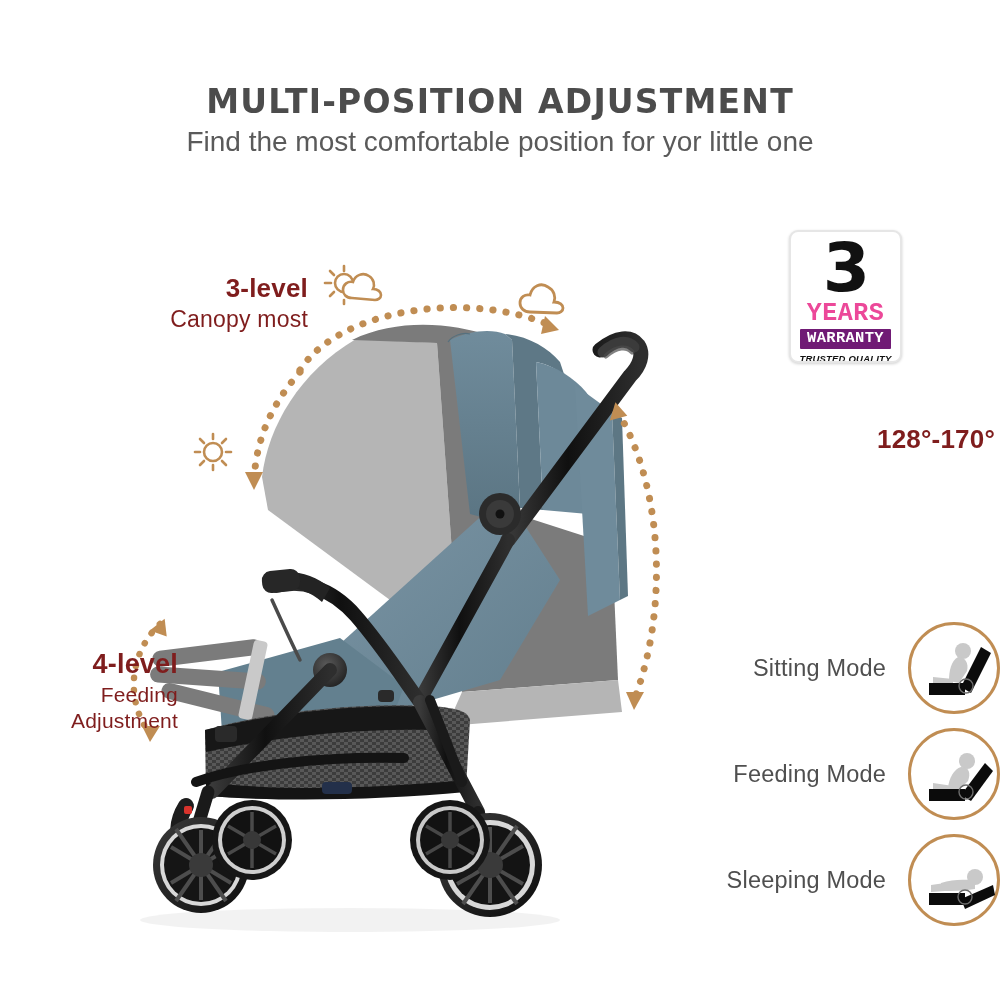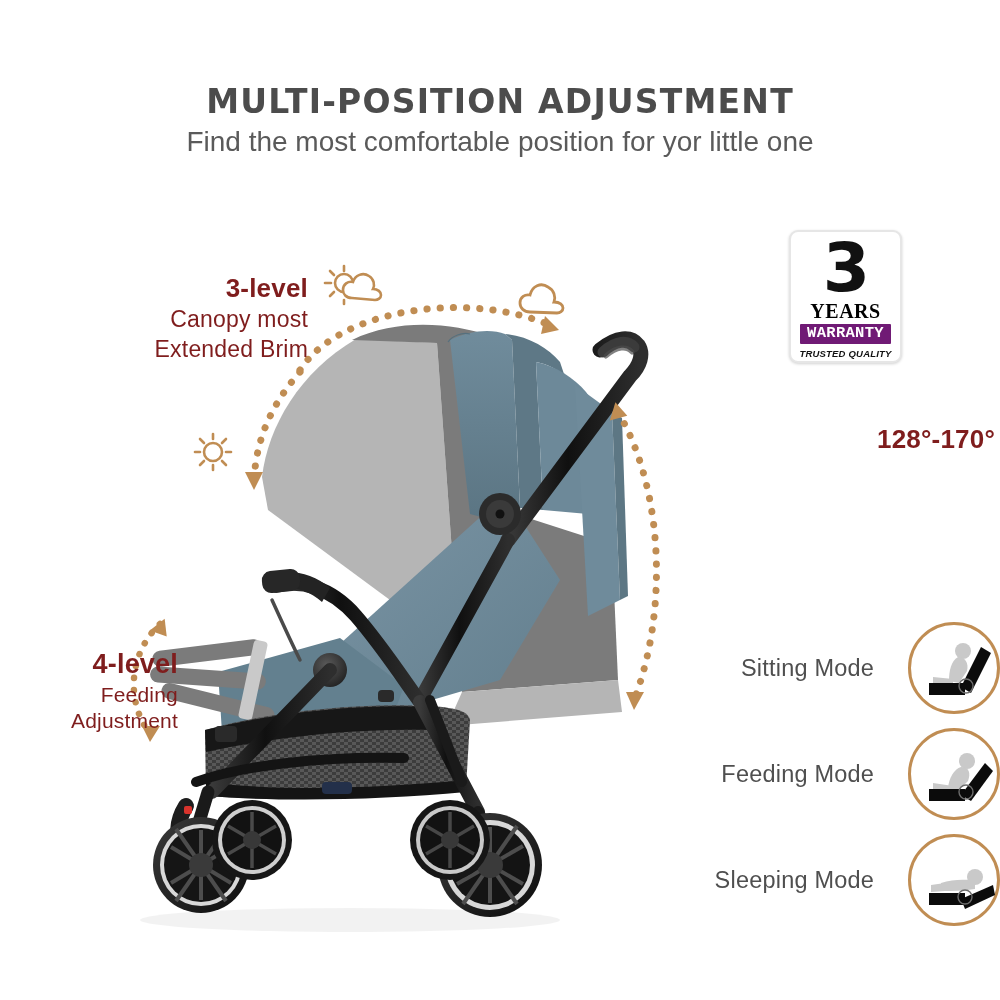--- a/index.html
+++ b/index.html
@@ -42,36 +42,36 @@
     box-shadow:0 1px 3px rgba(0,0,0,.18);
     display:flex;flex-direction:column;align-items:center;justify-content:flex-start;
     padding-top:6px;box-sizing:border-box;overflow:hidden;
   }
   #warranty .w-num{
     font-family:"DejaVu Sans", sans-serif;
     font-size:68px;font-weight:bold;line-height:.95;color:#111;
     letter-spacing:-2px;margin-top:-2px;
   }
   #warranty .w-years{
-    font-family:Liberation Serif, serif;
-    font-size:20px;font-weight:bold;line-height:1;color:#000000;letter-spacing:.5px;
+    font-family:Liberation Mono, monospace;
+    font-size:25px;font-weight:bold;line-height:1;color:#ec4899;letter-spacing:.5px;
     margin-top:0px;
   }
   #warranty .w-warranty{
     background:#701a75;color:#fff;font-family:Liberation Mono, monospace;
     font-size:15.5px;font-weight:bold;letter-spacing:.3px;
     padding:2px 7px 3px 7px;margin-top:3px;line-height:1;border-radius:1px;
   }
   #warranty .w-trusted{
     font-size:9.5px;font-weight:bold;font-style:italic;color:#111;
     margin-top:4px;letter-spacing:.2px;
   }
 
   
-  .mode-row{position:absolute;left:660px;width:340px;height:96px;display:flex;align-items:center;gap:12px;}
+  .mode-row{position:absolute;left:660px;width:340px;height:96px;display:flex;align-items:center;}
   #mode-0{top:580px;}
   #mode-1{top:686px;}
   #mode-2{top:792px;}
   .mode-label{
     flex:1;text-align:right;padding-right:22px;
     font-size:23.5px;color:#4f4f4f;font-weight:400;letter-spacing:.2px;
   }
   .mode-circle{
     width:92px;height:92px;border-radius:50%;
     border:3px solid #c08d53;box-sizing:border-box;
@@ -327,21 +327,20 @@
     <g>
       <path d="M160,584 C128,614 126,662 150,694" fill="none" stroke="#c08d53" stroke-width="6.5" stroke-linecap="round" stroke-dasharray="0.2 12"></path>
       <path d="M152,578 L170,578 L160,594 Z" fill="#c08d53" transform="rotate(200 161 586)"></path>
       <path d="M142,686 L160,686 L150,702 Z" fill="#c08d53"></path>
     </g>
   </svg>
 
   <div class="callout" id="canopy-callout">
     <span class="big">3-level</span>
     <span class="sml">Canopy most</span>
-    <span class="sml">Extended Brim</span>
   </div>
 
   <div class="callout" id="backrest-callout">
     <span class="big">128°-170°</span>
   </div>
 
   <div class="callout" id="footrest-callout">
     <span class="big">4-level</span>
     <span class="sml">Feeding</span>
     <span class="sml">Adjustment</span>

